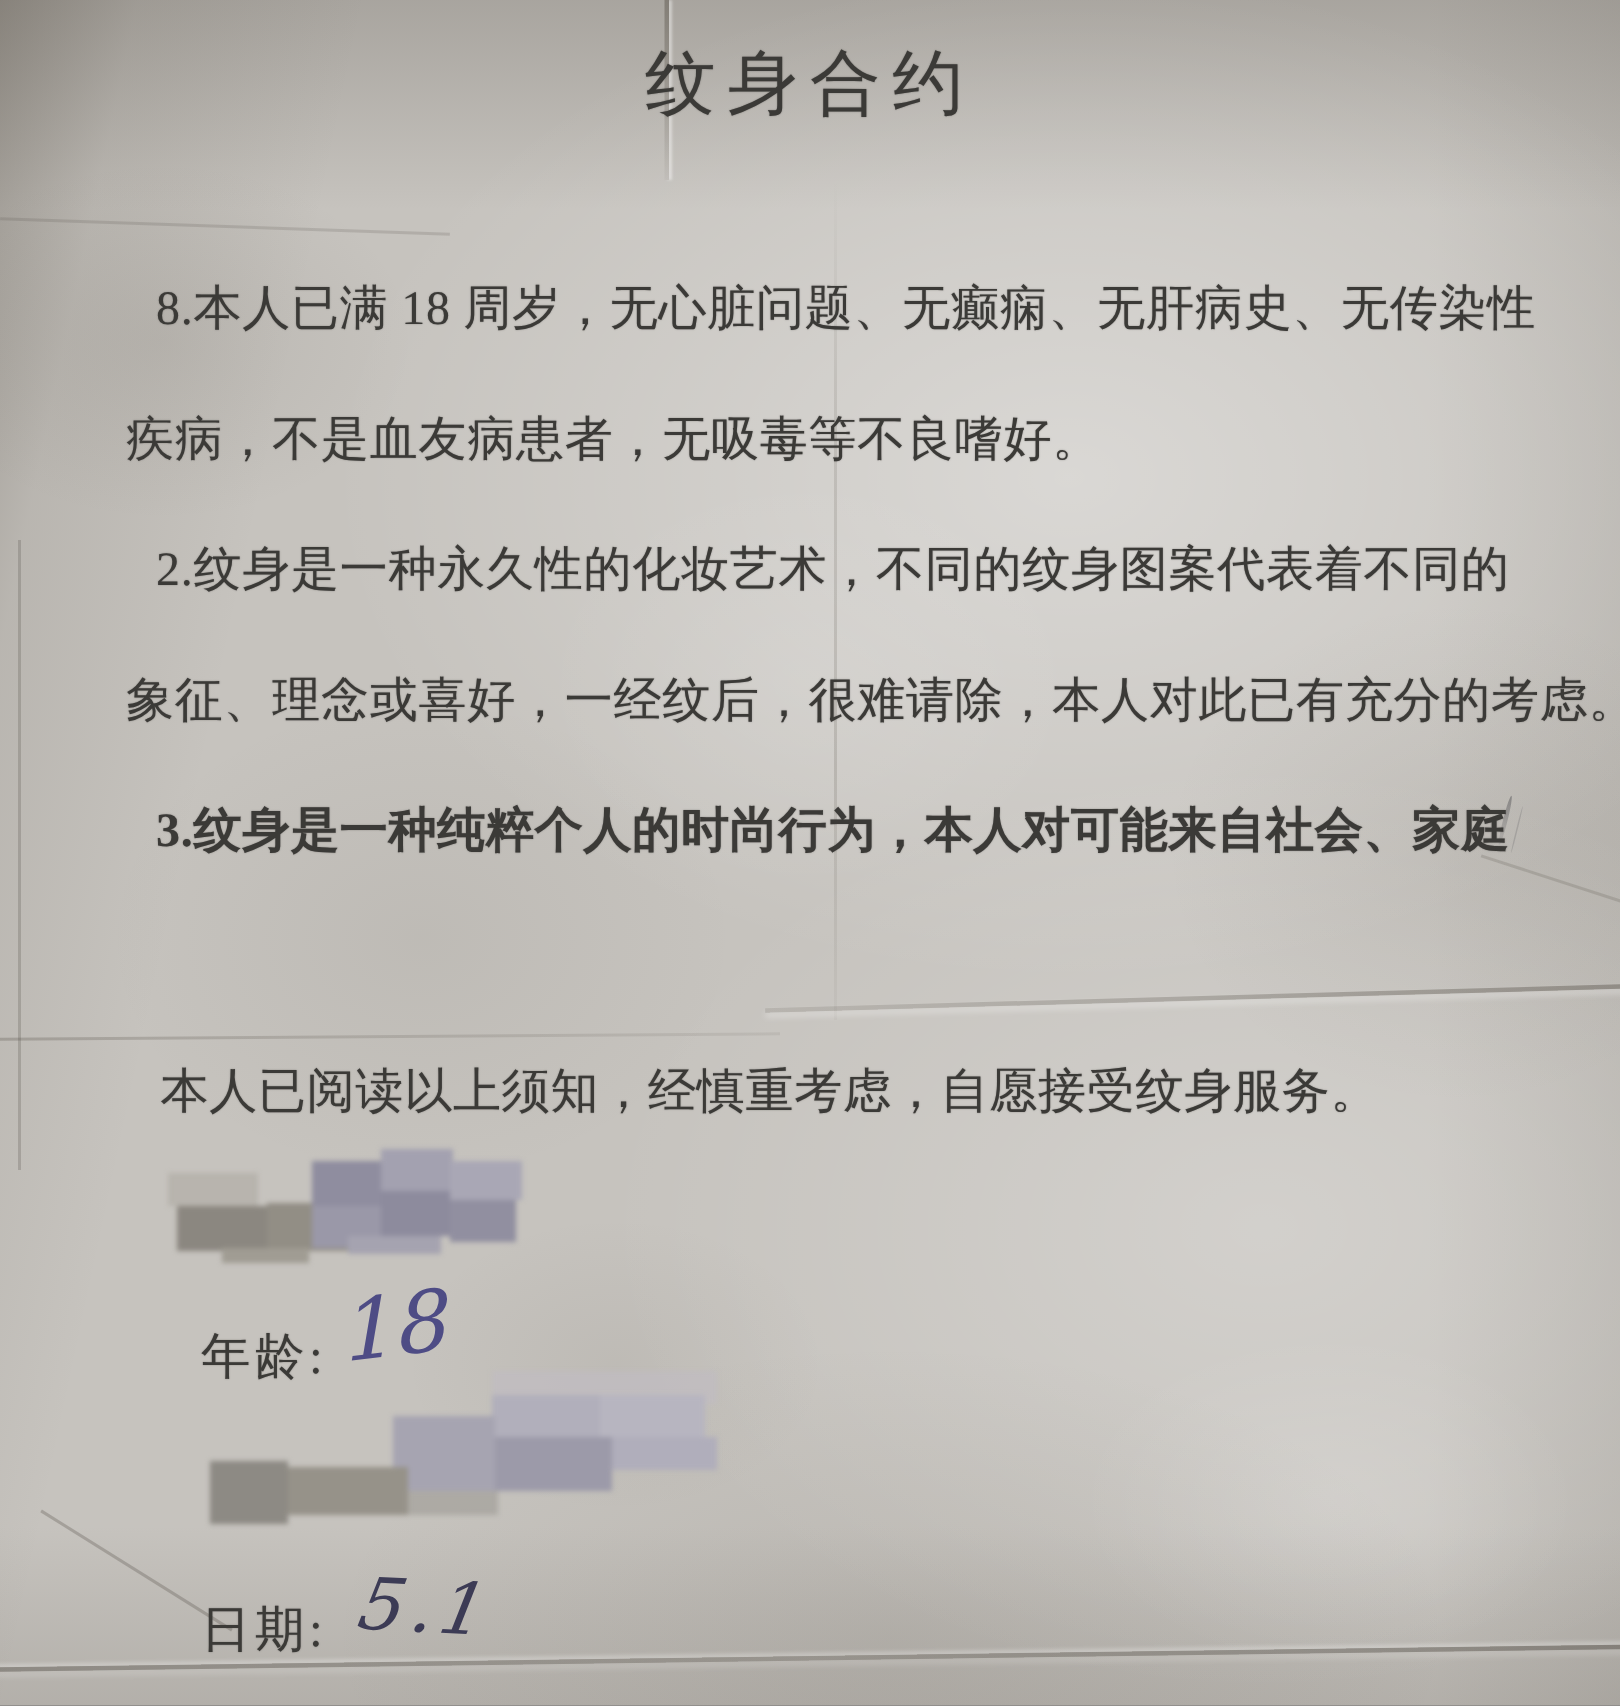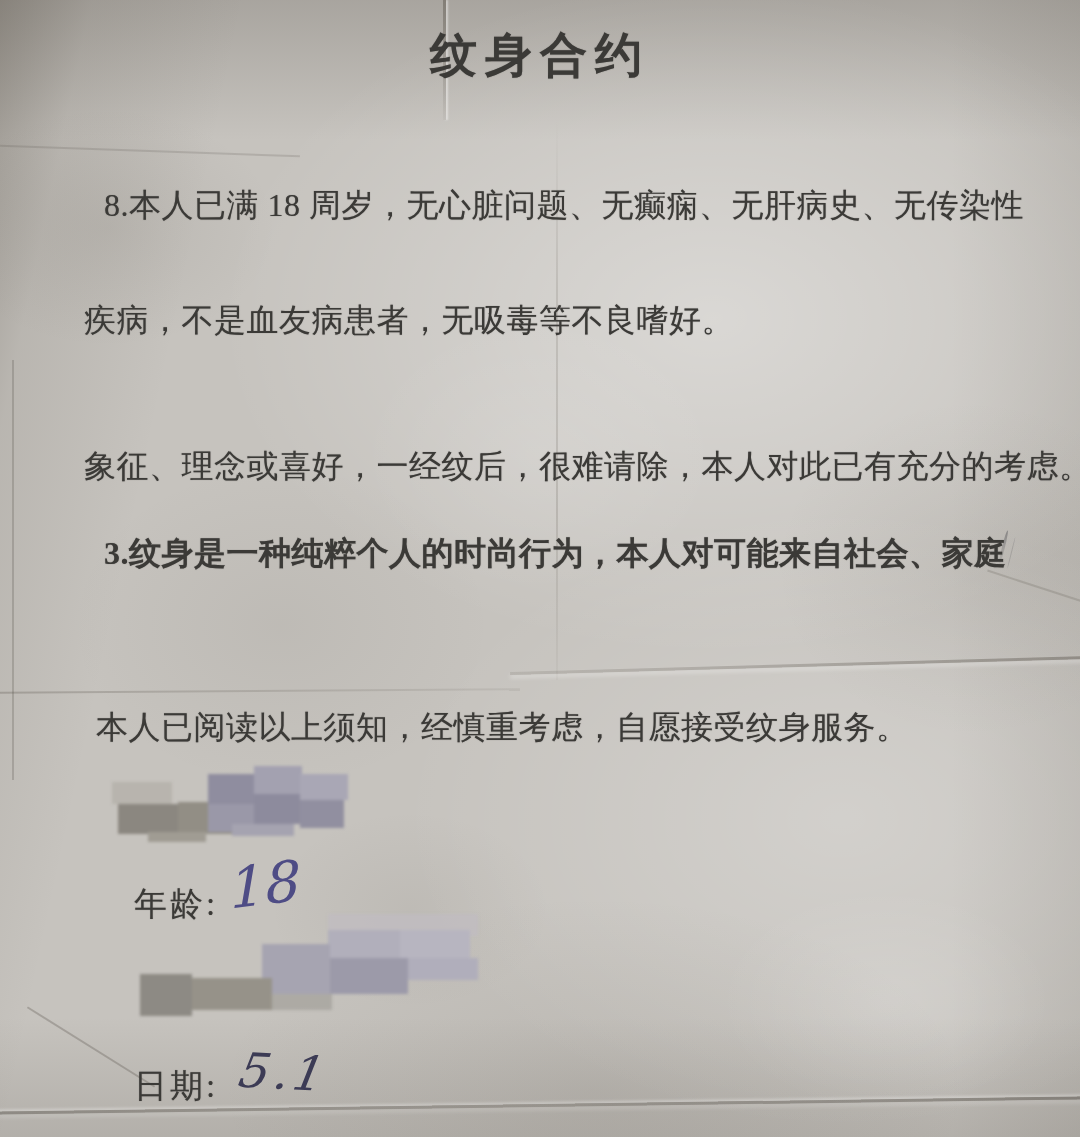--- a/index.html
+++ b/index.html
@@ -41,31 +41,31 @@
   .c6 { left:16px; top:1046px; width:150px; height:2px; transform:rotate(32deg); background:rgba(85,80,72,0.30); }
   .c7 { left:12px; top:360px; width:2px; height:420px; background:rgba(85,80,72,0.25); }
   .c8 { left:0; top:150px; width:300px; height:2px; transform:rotate(2deg); background:rgba(85,80,72,0.18); }
   .c9 { left:985px; top:585px; width:100px; height:2px; transform:rotate(18deg); background:rgba(85,80,72,0.20); }
   .stray { position:absolute; left:1002px; top:530px; width:3px; height:34px; transform:rotate(14deg);
         border-radius:50%;
         background:linear-gradient(180deg, rgba(70,70,75,0.45), rgba(70,70,75,0.08));
         box-shadow:9px 4px 0 -1px rgba(70,70,75,0.20); }
 
   .title { position:absolute; top:24px; left:0; width:100%; text-align:center; margin:0;
-        font-size:47px; font-weight:700; letter-spacing:8px;
+        font-size:47px; font-weight:400; letter-spacing:8px;
         color:var(--print-ink, #3b3a37); text-shadow:0 0 1px rgba(58,57,54,0.6); }
   .bline { position:absolute; font-size:32px; letter-spacing:0.5px; white-space:nowrap;
         color:var(--print-ink, #3b3a37); text-shadow:0 0 1px rgba(58,57,54,0.55); }
   .l1 { left:104px; top:184px; }
-  .l2 { left:84px;  top:271px;margin-top:28px; }
+  .l2 { left:84px;  top:271px; }
   .l3 { left:104px; top:358px; }
   .l4 { left:84px;  top:445px; }
   .l5 { left:104px; top:532px;font-weight:bold; }
   .l6 { left:84px;  top:619px; }
-  .l7 { left:96px; top:706px; }
+  .l7 { left:107px; top:706px; }
 
   .field { position:absolute; font-size:33px; letter-spacing:3px;
         color:var(--print-ink, #3b3a37); text-shadow:0 0 1px rgba(58,57,54,0.55);text-align:center; }
   .age-label  { left:134px; top:882px; }
   .date-label { left:134px; top:1064px; }
 
   .hand { position:absolute; font-family:"DejaVu Serif",serif; font-style:italic; }
   .age-value  { left:230px; top:852px; font-size:56px; color:var(--pen-blue, #4e4c85);
         transform:rotate(-7deg) skewX(-6deg); }
   .date-value { left:240px; top:1044px; font-size:48px; letter-spacing:4px;
@@ -89,20 +89,21 @@
   <i class="crease c6"></i>
   <i class="crease c7"></i>
   <i class="crease c8"></i>
   <i class="crease c9"></i>
   <i class="stray"></i>
 
   <h1 class="title">纹身合约</h1>
 
   <div class="bline l1">8.本人已满 18 周岁，无心脏问题、无癫痫、无肝病史、无传染性</div>
   <div class="bline l2">疾病，不是血友病患者，无吸毒等不良嗜好。</div>
+  <div class="bline l3">2.纹身是一种永久性的化妆艺术，不同的纹身图案代表着不同的</div>
   <div class="bline l4">象征、理念或喜好，一经纹后，很难请除，本人对此已有充分的考虑。</div>
   <div class="bline l5">3.纹身是一种纯粹个人的时尚行为，本人对可能来自社会、家庭</div>
   <div class="bline l7">本人已阅读以上须知，经慎重考虑，自愿接受纹身服务。</div>
 
   <svg class="mosaic m1" width="245" height="82">
     <rect x="0" y="20" width="60" height="22" fill="#aaa69e" opacity="0.5"></rect>
     <rect x="6" y="42" width="60" height="30" fill="#8b8780"></rect>
     <rect x="66" y="40" width="56" height="32" fill="#928e85"></rect>
     <rect x="36" y="70" width="58" height="10" fill="#a09c93"></rect>
     <rect x="96" y="12" width="46" height="30" fill="#8f8d9f"></rect>

